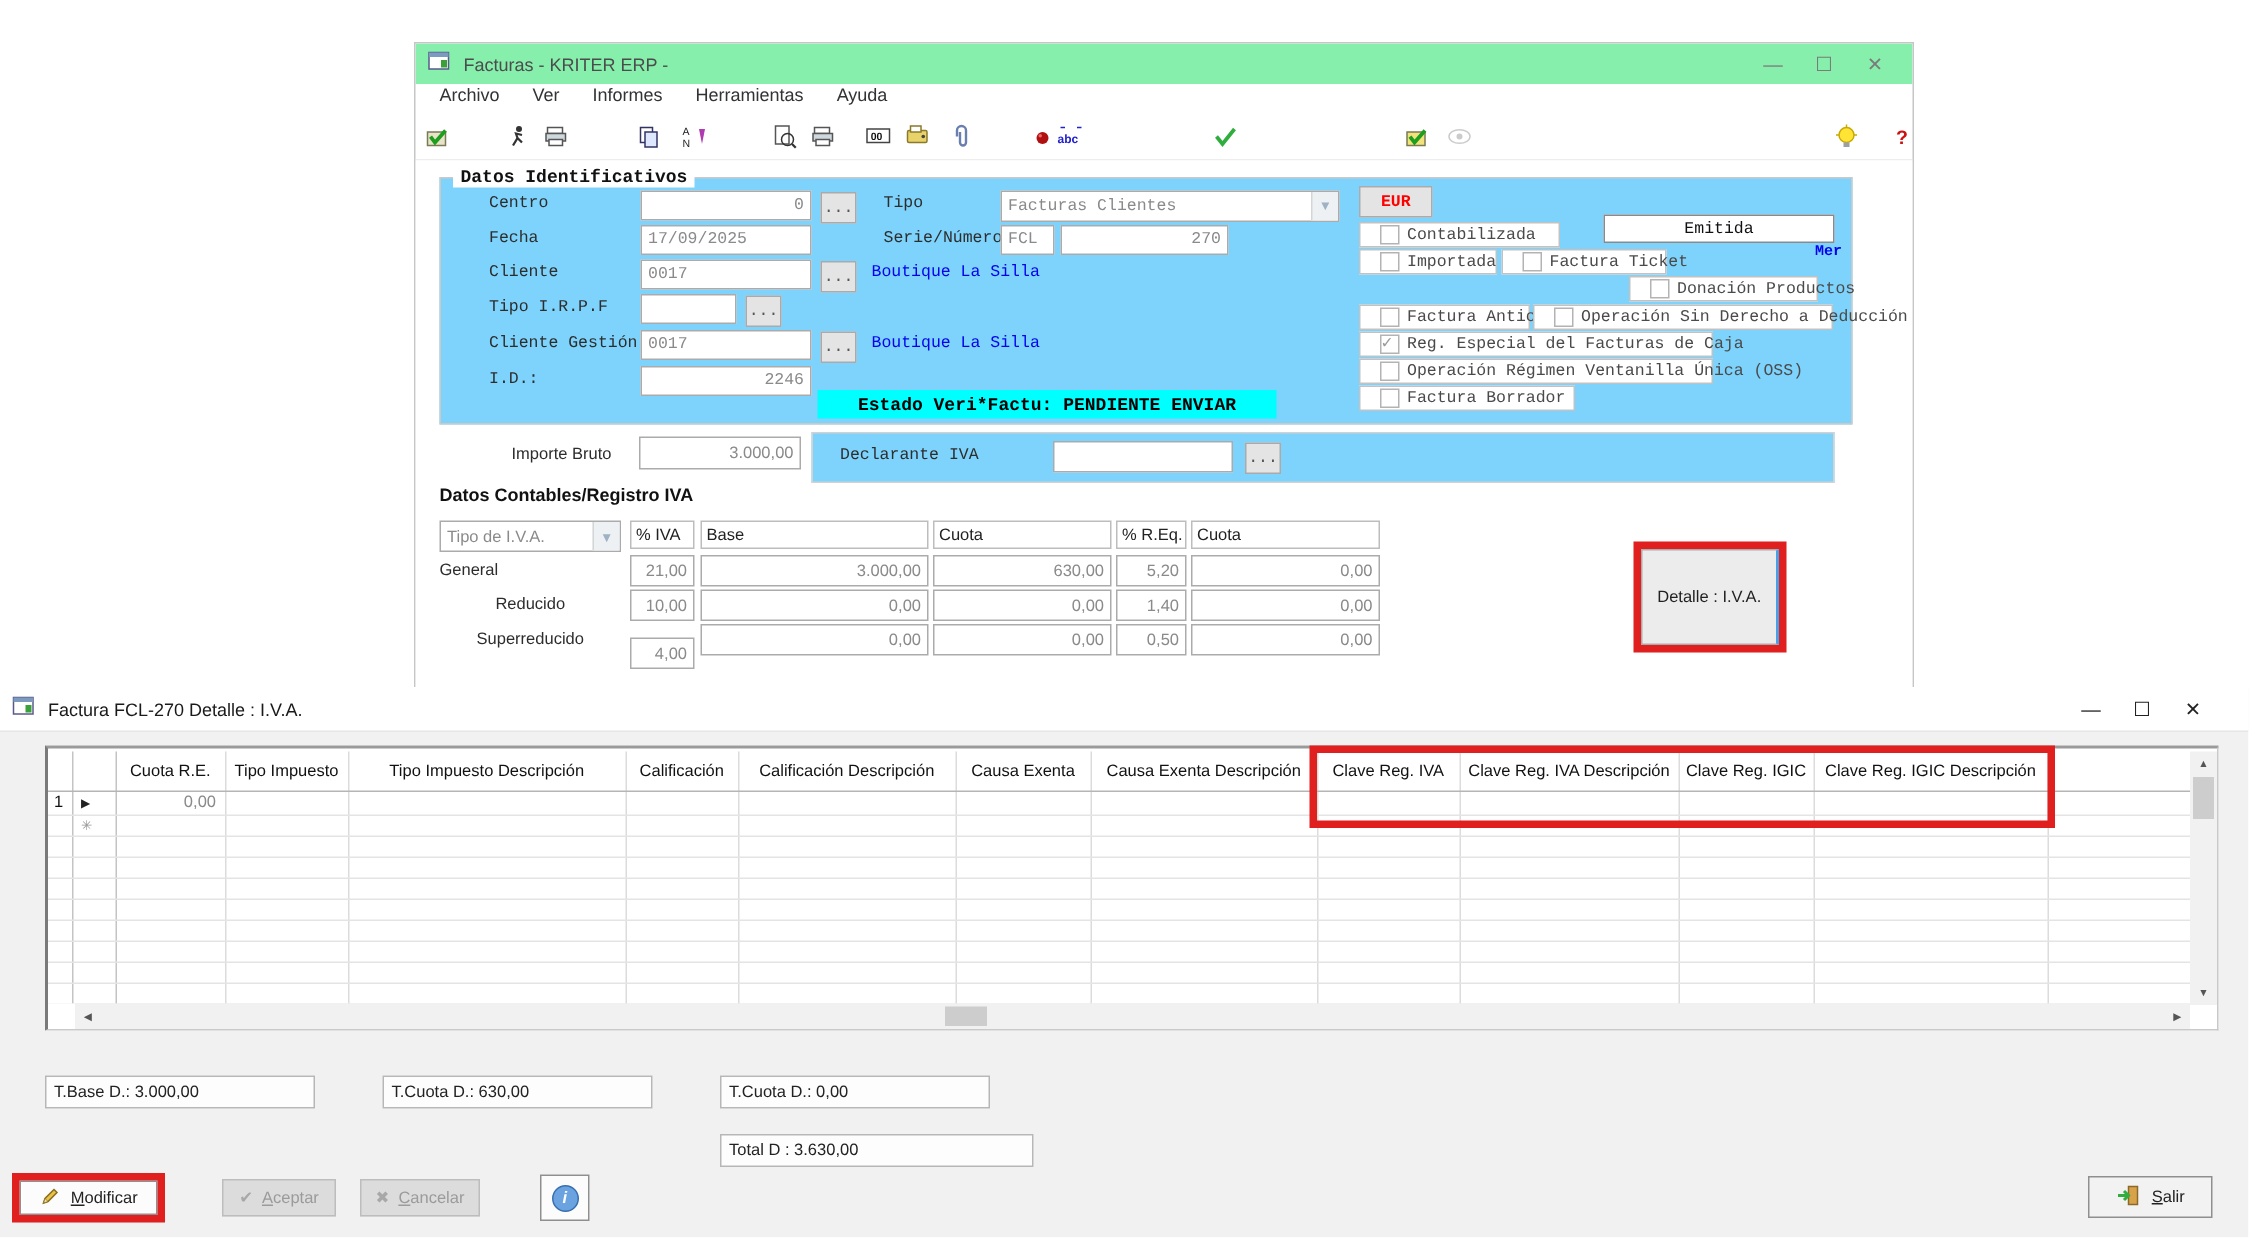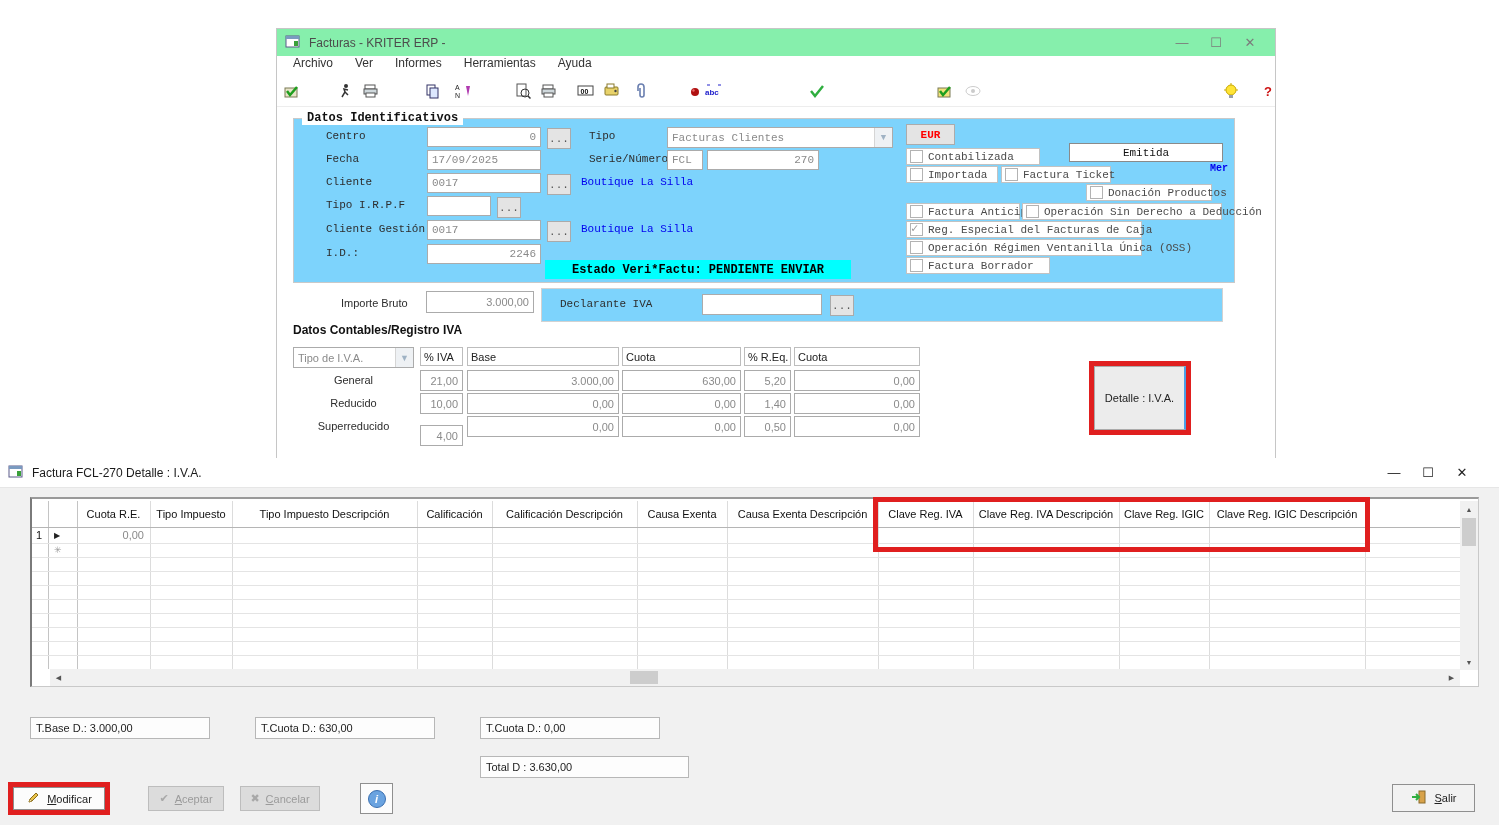--- a/index.html
+++ b/index.html
@@ -23,21 +23,21 @@
   .groupbox{position:absolute;border:1px solid #c9c9c9;background:#7dd3fc;font-family:Liberation Mono, monospace;}
   .legend{position:absolute;top:-8px;left:8px;background:#fff;padding:0 5px;font-weight:bold;font-size:12px;color:#111;}
   .lbl{position:absolute;color:#2d2d2d;white-space:nowrap;}
   .field{position:absolute;border:1px solid #ababab;background:#fff;color:#8a8a8a;display:flex;align-items:center;padding:0 4px;box-sizing:border-box;white-space:nowrap;}
   .field.num{justify-content:flex-end;}
   .dots{position:absolute;width:22px;height:19px;background:#e4e4e4;border:1px solid #aaa;display:flex;align-items:center;justify-content:center;color:#555;line-height:6px;}
   .link{position:absolute;color:#0000ee;white-space:nowrap;}
   .ddl{position:absolute;border:1px solid #ababab;background:#fff;color:#8a8a8a;display:flex;align-items:center;box-sizing:border-box;}
   .ddl .txt{flex:1;padding:0 4px;white-space:nowrap;overflow:hidden;}
   .ddl .arr{width:17px;align-self:stretch;background:#eef1f4;color:#9fb2c4;display:flex;align-items:center;justify-content:center;font-size:9px;border-left:1px solid #d5d5d5;}
-  .cbcell{position:absolute;height:17px;border:1px solid #c2c2c2;background:#fff;display:flex;align-items:center;padding-left:3px;box-sizing:border-box;color:#4a4a4a;white-space:nowrap;}
+  .cbcell{position:absolute;height:17px;border:1px solid #c2c2c2;background:#fff;display:flex;align-items:center;padding-left:13px;box-sizing:border-box;color:#4a4a4a;white-space:nowrap;}
   .cb{width:11px;height:11px;border:1px solid #b3b3b3;background:#fff;margin-right:5px;flex:none;position:relative;}
   .cb.checked::after{content:"✓";position:absolute;left:0px;top:-3px;color:#9a9a9a;font-size:12px;}
   .cyan{position:absolute;background:#00ffff;color:#000;font-weight:bold;font-size:12px;display:flex;align-items:center;justify-content:center;}
   .btnflat{position:absolute;background:#e4e4e4;border:1px solid #ababab;display:flex;align-items:center;justify-content:center;box-sizing:border-box;}
   .hdrcell{position:absolute;height:19px;border:1px solid #bdbdbd;background:#fff;color:#222;display:flex;align-items:center;padding:0 3px;box-sizing:border-box;white-space:nowrap;}
   .seclbl{position:absolute;font-weight:bold;font-size:12px;color:#111;}
   
   #detail-window{left:0;top:458px;width:1499px;height:367px;background:#f1f1f1;}
   #detail-window .titlebar{background:#fff;height:29px;border-bottom:1px solid #e6e6e6;}
   .grid{position:absolute;left:30px;top:39px;width:1449px;height:190px;background:#fff;border-top:2px solid #9a9a9a;border-left:2px solid #7a7a7a;border-right:1px solid #c9c9c9;border-bottom:1px solid #c9c9c9;box-sizing:border-box;}
@@ -290,21 +290,21 @@
     <div class="ddl" style="left:16px;top:240px;width:121px;height:21px">
       <span class="txt">Tipo de I.V.A.</span>
       <span class="arr">▼</span>
     </div>
     <div class="hdrcell" style="left:143px;top:240px;width:43px">% IVA</div>
     <div class="hdrcell" style="left:190px;top:240px;width:152px">Base</div>
     <div class="hdrcell" style="left:345px;top:240px;width:119px">Cuota</div>
     <div class="hdrcell" style="left:467px;top:240px;width:47px">% R.Eq.</div>
     <div class="hdrcell" style="left:517px;top:240px;width:126px">Cuota</div>
 
-    <span class="lbl" style="left:16px;top:267px;width:121px;text-align:center">General</span>
+    <span class="lbl" style="left:16px;top:267px;width:121px;">General</span>
     <div class="field num" style="left:143px;top:263px;width:43px;height:21px">21,00</div>
     <div class="field num" style="left:190px;top:263px;width:152px;height:21px">3.000,00</div>
     <div class="field num" style="left:345px;top:263px;width:119px;height:21px">630,00</div>
     <div class="field num" style="left:467px;top:263px;width:47px;height:21px">5,20</div>
     <div class="field num" style="left:517px;top:263px;width:126px;height:21px">0,00</div>
 
     <span class="lbl" style="left:16px;top:290px;width:121px;text-align:center">Reducido</span>
     <div class="field num" style="left:143px;top:286px;width:43px;height:21px">10,00</div>
     <div class="field num" style="left:190px;top:286px;width:152px;height:21px">0,00</div>
     <div class="field num" style="left:345px;top:286px;width:119px;height:21px">0,00</div>

